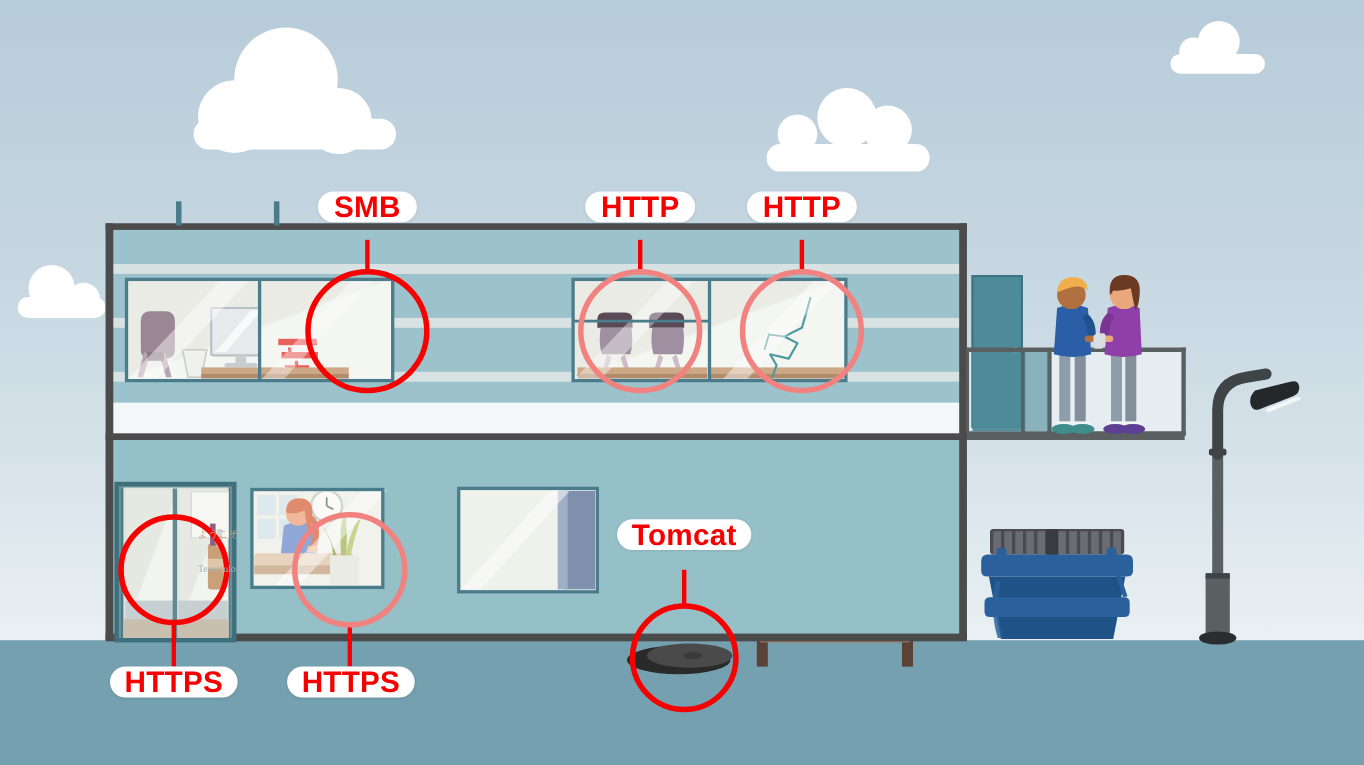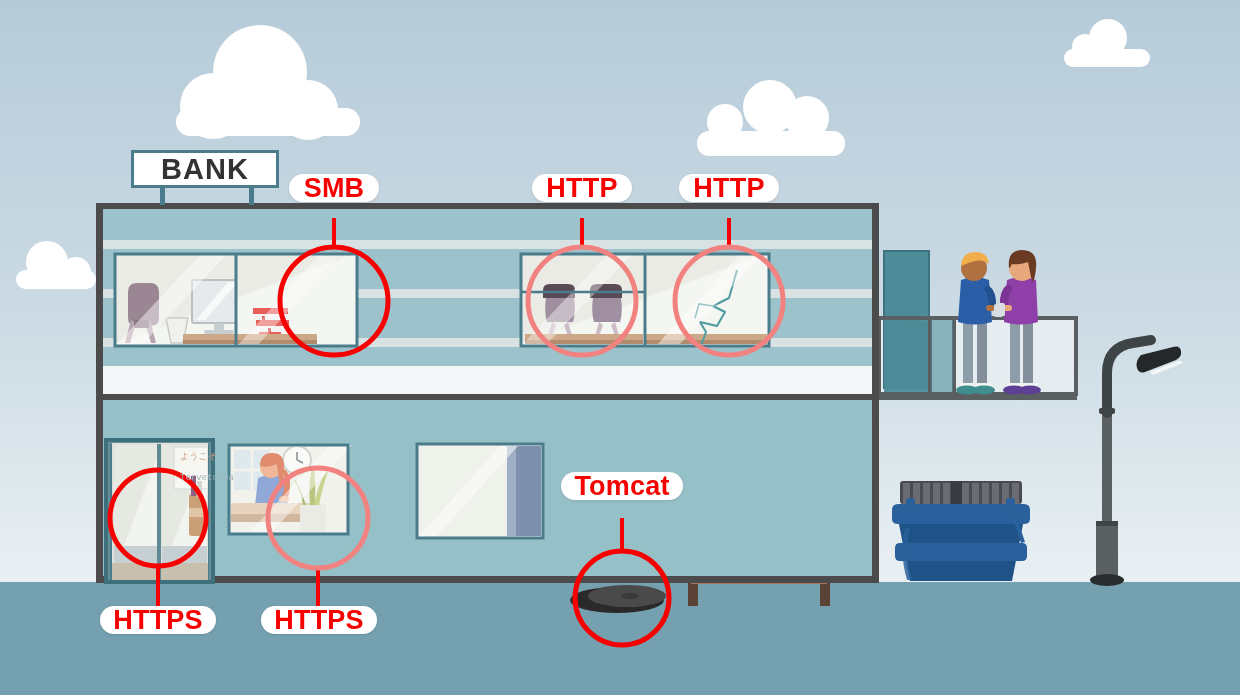--- a/index.html
+++ b/index.html
@@ -61,26 +61,27 @@
   .bank-sign span {
     color: #333333;
     font-family: "Liberation Sans", sans-serif;
     font-weight: bold;
     font-size: 29px;
     letter-spacing: 1px;
   }
   .welcome-txt {
     position: absolute;
     z-index: 25;
-    font-family: Liberation Mono, monospace;
+    font-family: Liberation Serif, serif;
     font-size: 9px;
     color: #c8a084;
     line-height: 11px;
     white-space: nowrap;
     pointer-events: none;
+    margin-top: 28px;
   }
 </style>
 </head>
 <body>
 
 <div id="scene">
 
   <svg class="layer" viewBox="0 0 1240 695" xmlns="http://www.w3.org/2000/svg">
     <defs>
       <linearGradient id="skyGrad" x1="0" y1="0" x2="0" y2="1">
@@ -438,26 +439,23 @@
           <line x1="318" x2="318" y1="568" y2="606" stroke="#f70000" stroke-width="4"></line>
           <circle cx="318" cy="518" r="50" fill="none" stroke="#f2827f" stroke-width="5"></circle>
         </g>
         <g>
           <line x1="622" x2="622" y1="518" y2="551" stroke="#f70000" stroke-width="4"></line>
           <circle cx="622" cy="598" r="47" fill="none" stroke="#f70000" stroke-width="5"></circle>
         </g>
       </g>
   </svg>
 
-  <div class="bank-sign" style="left:131px; top:150px; width:148px; height:38px;">
-    <span>BANK</span>
-  </div>
 
   <div class="welcome-txt" style="left:180px; top:452px;">ようこそ</div>
-  <div class="welcome-txt" style="left:180px; top:473px; color:#9fb6bb;text-align:center;">Tervetuloa</div>
+  <div class="welcome-txt" style="left:180px; top:484px; color:#9fb6bb;text-align:center;">Tervetuloa</div>
 
   <div id="pill-layer">
       <div class="pill" style="left: 289px; top: 174px; width: 90px;">
         <span>SMB</span>
       </div>
       <div class="pill" style="left: 532px; top: 174px; width: 100px;">
         <span>HTTP</span>
       </div>
       <div class="pill" style="left: 679px; top: 174px; width: 100px;">
         <span>HTTP</span>

